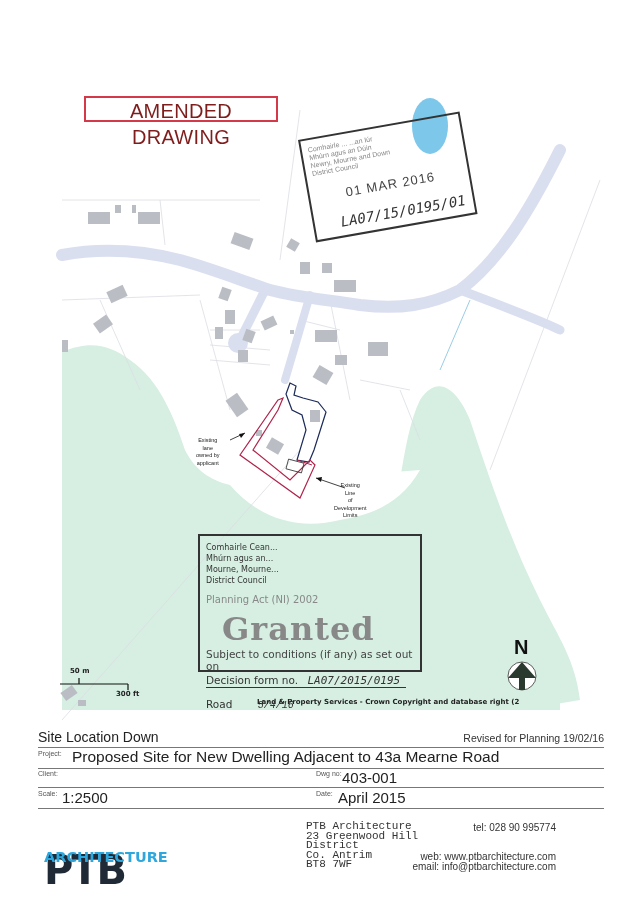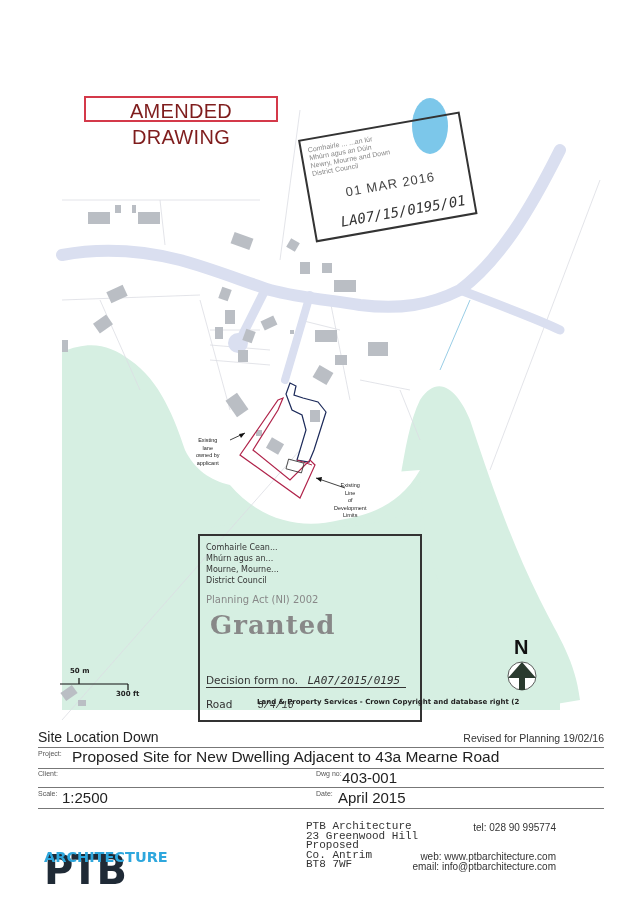--- a/index.html
+++ b/index.html
@@ -15,26 +15,26 @@
     }
     .stamp1 {
       position: absolute; left: 298px; top: 140px; width: 160px; height: 100px;
       border: 2px solid #333; transform: rotate(-10deg); transform-origin: left top; background: rgba(255,255,255,0.0);
       font-family: "Liberation Sans", sans-serif; color: #555;
     }
     .stamp1 .lines { position: absolute; left: 6px; top: 6px; font-size: 7px; line-height: 8px; color: #888; }
     .stamp1 .date { position: absolute; left: 36px; top: 50px; font-size: 13px; color: #444; letter-spacing: 1px; }
     .stamp1 .ref { position: absolute; left: 26px; top: 78px; font-size: 14px; color: #333; font-family: "DejaVu Sans Mono", monospace; font-style: italic; }
     .stamp2 {
-      position: absolute; left: 198px; top: 534px; width: 224px; height: 188px;
+      position: absolute; left: 198px; top: 534px; width: 224px; height: 138px;
       border: 2px solid #333; box-sizing: border-box; font-family: "DejaVu Sans", sans-serif;
     }
     .stamp2 .org { position: absolute; left: 6px; top: 6px; font-size: 8px; line-height: 11px; color: #333; }
     .stamp2 .act { position: absolute; left: 6px; top: 58px; font-size: 10px; color: #888; }
-    .stamp2 .granted { position: absolute; left: 10px; top: 74px; font-size: 26px; color: #888; font-family: "DejaVu Serif", serif; font-weight: bold; letter-spacing: 1px; }
+    .stamp2 .granted { position: absolute; left: 22px; top: 74px; font-size: 32px; color: #888; font-family: "DejaVu Serif", serif; font-weight: bold; letter-spacing: 1px; }
     .stamp2 .subj { position: absolute; left: 6px; top: 112px; font-size: 10.5px; color: #444; }
     .stamp2 .dec { position: absolute; left: 6px; top: 138px; font-size: 10.5px; color: #333; width: 200px; border-bottom: 1px solid #333; }
     .stamp2 .dec .hand { font-family: "DejaVu Sans Mono", monospace; font-style: italic; font-size: 11px; margin-left: 6px; }
     .stamp2 .dt { position: absolute; left: 6px; top: 162px; font-size: 10.5px; color: #333; }
     .stamp2 .dt .hand { font-family: Liberation Mono, monospace; font-style: italic; font-size: 10px; margin-left: 22px; margin-top: 47px; }
     .lps { position: absolute; left: 257px; top: 698px; font-size: 7px; font-weight: bold; color: #222; white-space: nowrap; }
     .annot { position: absolute; font-family: "Liberation Sans", sans-serif; font-size: 5.5px; line-height: 7.5px; text-align: center; color: #222; }
     .scale-lbl { position: absolute; font-size: 7px; font-weight: bold; color: #222; }
     .north-n { position: absolute; left: 514px; top: 636px; font-family: "Liberation Sans", sans-serif; font-size: 20px; font-weight: bold; color: #111; }
 
@@ -179,20 +179,21 @@
 
 <div class="stamp2">
   <div class="org">
     <div>Comhairle Cean...</div>
     <div>Mhúrn agus an...</div>
     <div>Mourne, Mourne...</div>
     <div>District Council</div>
   </div>
   <div class="act">Planning Act (NI) 2002</div>
   <div class="granted">Granted</div>
+  <div class="subj">Subject to conditions (if any) as set out on</div>
   <div class="dec">
     <span>Decision form no.</span>
     <span class="hand">LA07/2015/0195</span>
   </div>
   <div class="dt">
     <span>Road</span>
     <span class="hand">5/4/16</span>
   </div>
 </div>
 <div class="lps">Land &amp; Property Services - Crown Copyright and database right (2</div>
@@ -219,19 +220,19 @@
     <span class="tb-val" style="left:300px; top:2px;">April 2015</span>
   </div>
 </div>
 
 <div class="logo-ptb">PTB</div>
 <div class="logo-arch">ARCHITECTURE</div>
 
 <div class="addr">
   <div>PTB Architecture</div>
   <div>23 Greenwood Hill</div>
-  <div>Proposed</div>
+  <div>District</div>
   <div>Co. Antrim</div>
   <div>BT8 7WF</div>
 </div>
 <div class="contact" style="top:822px;">tel: 028 90 995774</div>
 <div class="contact" style="top:851px;">web: www.ptbarchitecture.com</div>
 <div class="contact" style="top:861px;">email: info@ptbarchitecture.com</div>
 
 </body></html>

